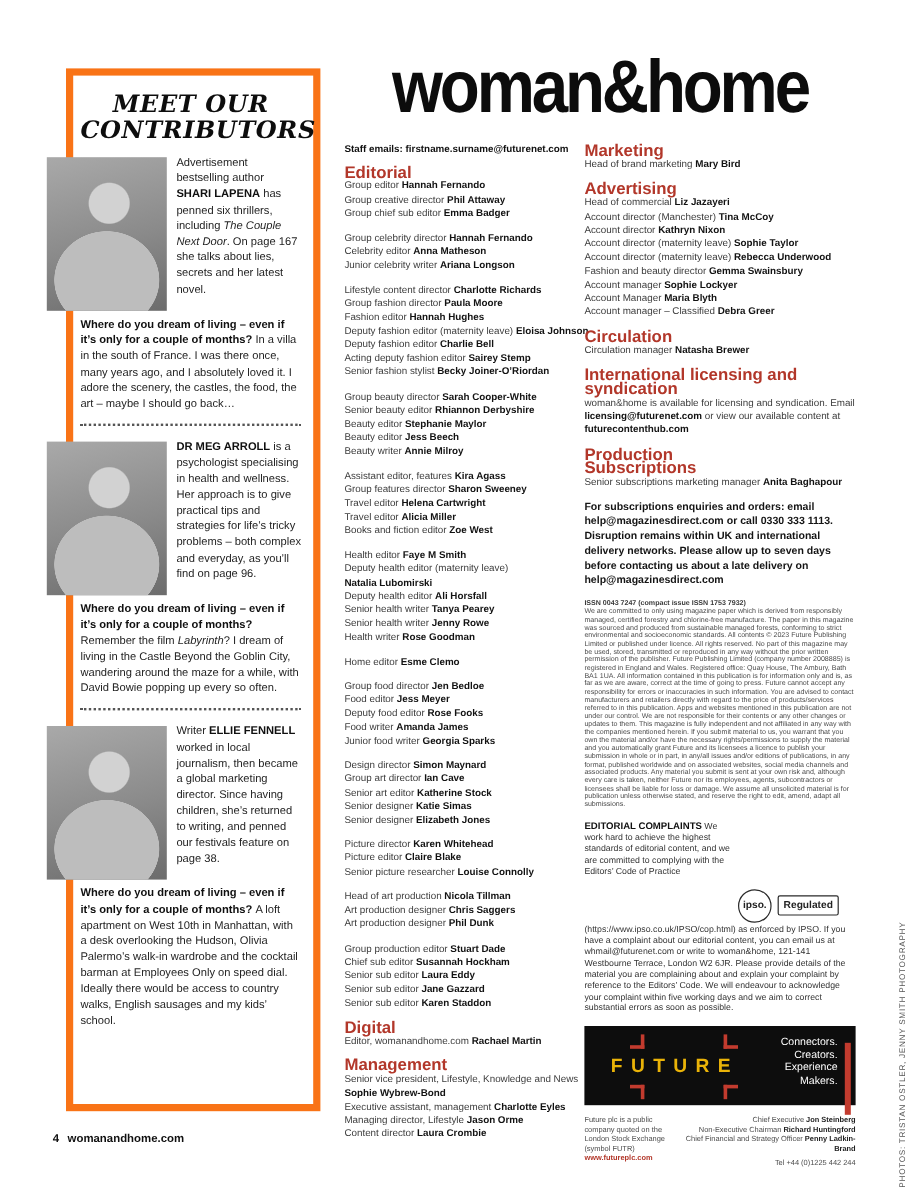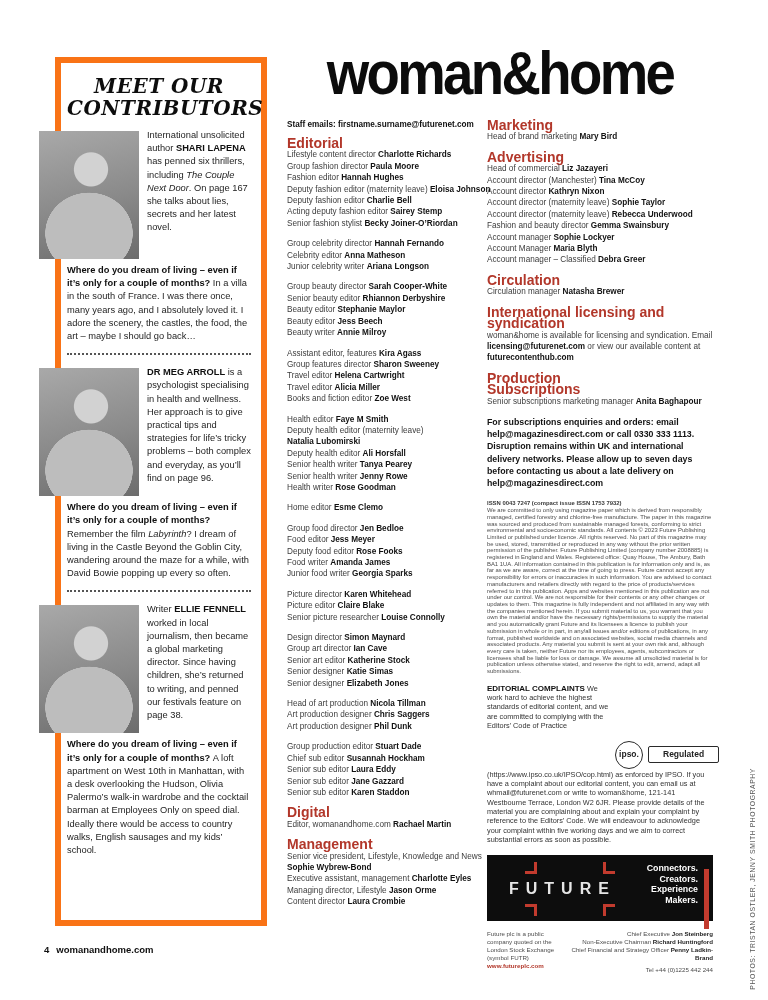--- a/index.html
+++ b/index.html
@@ -45,32 +45,32 @@
   .issn{font-size:5.9px;font-weight:bold;color:#3a3a3a;margin-top:11px;line-height:7px;}
   .legal{font-size:5.9px;line-height:6.7px;color:#4c4c4c;}
   .complaints{margin-top:9px;font-size:7.3px;line-height:9.3px;color:#333;}
   .complaints .lead{font-weight:bold;font-size:8px;color:#101010;}
   .ipso{float:right;width:98px;height:30px;margin:56px 0 0 6px;display:flex;
         align-items:center;justify-content:flex-start;gap:5px;}
   .ipso-circle{width:26px;height:26px;border:1.6px solid #2a2a2a;border-radius:50%;
         display:flex;align-items:center;justify-content:center;font-weight:bold;
         font-size:8.5px;color:#222;flex:none;}
   .ipso-label{font-weight:bold;font-size:8.5px;color:#222;border:1.6px solid #2a2a2a;
-        padding:3px 14px;border-radius:2px;}
+        padding:3px 4px;border-radius:2px;}
 
   
   .future-box{position:relative;margin-top:11px;height:66px;background:#0d0d0d;color:#fff;}
   .fb-word{position:absolute;left:22px;top:25px;font-size:16px;font-weight:bold;
-        letter-spacing:7px;color:#e5e5e5;}
+        letter-spacing:7px;color:#eab308;}
   .br{position:absolute;width:9px;height:9px;}
   .b1{left:38px;top:7px;border-right:3px solid #c23b2e;border-bottom:3px solid #c23b2e;}
   .b2{left:116px;top:7px;border-left:3px solid #c23b2e;border-bottom:3px solid #c23b2e;}
   .b3{left:38px;top:49px;border-right:3px solid #c23b2e;border-top:3px solid #c23b2e;}
   .b4{left:116px;top:49px;border-left:3px solid #c23b2e;border-top:3px solid #c23b2e;}
-  .fb-tag{position:absolute;right:15px;top:8px;text-align:right;font-weight:bold;
+  .fb-tag{position:absolute;right:15px;top:8px;text-align:right;font-weight:normal;
         font-size:8.8px;line-height:10.5px;}
   .fb-bar{position:absolute;right:4px;top:14px;width:5px;height:60px;background:#c23b2e;}
 
   .company-row{display:flex;justify-content:space-between;margin-top:9px;}
   .c-left{font-size:6.2px;line-height:8px;color:#4c4c4c;width:92px;}
   .c-left .url{color:#b2372a;font-weight:bold;}
   .c-right{font-size:6.2px;line-height:8px;color:#4c4c4c;text-align:right;}
   .c-right .rb{color:#1e1e1e;}
   .tel{margin-top:4px;}
 
@@ -86,21 +86,21 @@
 
 <div class="contrib-box">
   <div class="cb-title">
     <div>MEET OUR</div>
     <div>CONTRIBUTORS</div>
   </div>
   <div>
       <div class="centry">
         <div class="bio">
           <div class="photo"></div>
-          <div class="intro"><span>International unsolicited author </span><span class="rb ">SHARI LAPENA</span><span> has penned six thrillers, including </span><span class="ri">The Couple Next Door</span><span>. On page 167 she talks about lies, secrets and her latest novel.</span></div>
+          <div class="intro"><span>Advertisement bestselling author </span><span class="rb ">SHARI LAPENA</span><span> has penned six thrillers, including </span><span class="ri">The Couple Next Door</span><span>. On page 167 she talks about lies, secrets and her latest novel.</span></div>
         </div>
         <div class="qa"><span class="rb">Where do you dream of living – even if it’s only for a couple of months? </span><span>In a villa in the south of France. I was there once, many years ago, and I absolutely loved it. I adore the scenery, the castles, the food, the art – maybe I should go back…</span></div>
       </div>
       <div class="dots"></div>
       <div class="centry">
         <div class="bio">
           <div class="photo"></div>
           <div class="intro"><span class="rb ">DR MEG ARROLL</span><span> is a psychologist specialising in health and wellness. Her approach is to give practical tips and strategies for life’s tricky problems – both complex and everyday, as you’ll find on page 96.</span></div>
         </div>
         <div class="qa"><span class="rb">Where do you dream of living – even if it’s only for a couple of months? </span><span>Remember the film </span><span class="ri">Labyrinth</span><span>? I dream of living in the Castle Beyond the Goblin City, wandering around the maze for a while, with David Bowie popping up every so often.</span></div>
@@ -117,34 +117,39 @@
 </div>
 
 <div class="col mid">
   <div class="staff-emails">
     <span>Staff emails:</span>
     <span>firstname.surname@futurenet.com</span>
   </div>
   <div>
       <div class="sec-h">Editorial</div>
       <div class="grp">
+        <div class="ln"><span class="role">Group editor </span><span class="nm">Hannah Fernando</span></div>
+        <div class="ln"><span class="role">Group creative director </span><span class="nm">Phil Attaway</span></div>
+        <div class="ln"><span class="role">Group chief sub editor </span><span class="nm">Emma Badger</span></div>
+      </div>
+      <div class="grp">
+        <div class="ln"><span class="role">Group celebrity director </span><span class="nm">Hannah Fernando</span></div>
+        <div class="ln"><span class="role">Celebrity editor </span><span class="nm">Anna Matheson</span></div>
+        <div class="ln"><span class="role">Junior celebrity writer </span><span class="nm">Ariana Longson</span></div>
+      </div>
+      <div class="grp">
         <div class="ln"><span class="role">Lifestyle content director </span><span class="nm">Charlotte Richards</span></div>
         <div class="ln"><span class="role">Group fashion director </span><span class="nm">Paula Moore</span></div>
         <div class="ln"><span class="role">Fashion editor </span><span class="nm">Hannah Hughes</span></div>
         <div class="ln"><span class="role">Deputy fashion editor (maternity leave) </span><span class="nm">Eloisa Johnson</span></div>
         <div class="ln"><span class="role">Deputy fashion editor </span><span class="nm">Charlie Bell</span></div>
         <div class="ln"><span class="role">Acting deputy fashion editor </span><span class="nm">Sairey Stemp</span></div>
         <div class="ln"><span class="role">Senior fashion stylist </span><span class="nm">Becky Joiner-O’Riordan</span></div>
       </div>
       <div class="grp">
-        <div class="ln"><span class="role">Group celebrity director </span><span class="nm">Hannah Fernando</span></div>
-        <div class="ln"><span class="role">Celebrity editor </span><span class="nm">Anna Matheson</span></div>
-        <div class="ln"><span class="role">Junior celebrity writer </span><span class="nm">Ariana Longson</span></div>
-      </div>
-      <div class="grp">
         <div class="ln"><span class="role">Group beauty director </span><span class="nm">Sarah Cooper-White</span></div>
         <div class="ln"><span class="role">Senior beauty editor </span><span class="nm">Rhiannon Derbyshire</span></div>
         <div class="ln"><span class="role">Beauty editor </span><span class="nm">Stephanie Maylor</span></div>
         <div class="ln"><span class="role">Beauty editor </span><span class="nm">Jess Beech</span></div>
         <div class="ln"><span class="role">Beauty writer </span><span class="nm">Annie Milroy</span></div>
       </div>
       <div class="grp">
         <div class="ln"><span class="role">Assistant editor, features </span><span class="nm">Kira Agass</span></div>
         <div class="ln"><span class="role">Group features director </span><span class="nm">Sharon Sweeney</span></div>
         <div class="ln"><span class="role">Travel editor </span><span class="nm">Helena Cartwright</span></div>
@@ -164,30 +169,30 @@
         <div class="ln"><span class="role">Home editor </span><span class="nm">Esme Clemo</span></div>
       </div>
       <div class="grp">
         <div class="ln"><span class="role">Group food director </span><span class="nm">Jen Bedloe</span></div>
         <div class="ln"><span class="role">Food editor </span><span class="nm">Jess Meyer</span></div>
         <div class="ln"><span class="role">Deputy food editor </span><span class="nm">Rose Fooks</span></div>
         <div class="ln"><span class="role">Food writer </span><span class="nm">Amanda James</span></div>
         <div class="ln"><span class="role">Junior food writer </span><span class="nm">Georgia Sparks</span></div>
       </div>
       <div class="grp">
-        <div class="ln"><span class="role">Picture director </span><span class="nm">Karen Whitehead</span></div>
-        <div class="ln"><span class="role">Picture editor </span><span class="nm">Claire Blake</span></div>
-        <div class="ln"><span class="role">Senior picture researcher </span><span class="nm">Louise Connolly</span></div>
-      </div>
-      <div class="grp">
         <div class="ln"><span class="role">Design director </span><span class="nm">Simon Maynard</span></div>
         <div class="ln"><span class="role">Group art director </span><span class="nm">Ian Cave</span></div>
         <div class="ln"><span class="role">Senior art editor </span><span class="nm">Katherine Stock</span></div>
         <div class="ln"><span class="role">Senior designer </span><span class="nm">Katie Simas</span></div>
         <div class="ln"><span class="role">Senior designer </span><span class="nm">Elizabeth Jones</span></div>
+      </div>
+      <div class="grp">
+        <div class="ln"><span class="role">Picture director </span><span class="nm">Karen Whitehead</span></div>
+        <div class="ln"><span class="role">Picture editor </span><span class="nm">Claire Blake</span></div>
+        <div class="ln"><span class="role">Senior picture researcher </span><span class="nm">Louise Connolly</span></div>
       </div>
       <div class="grp">
         <div class="ln"><span class="role">Head of art production </span><span class="nm">Nicola Tillman</span></div>
         <div class="ln"><span class="role">Art production designer </span><span class="nm">Chris Saggers</span></div>
         <div class="ln"><span class="role">Art production designer </span><span class="nm">Phil Dunk</span></div>
       </div>
       <div class="grp">
         <div class="ln"><span class="role">Group production editor </span><span class="nm">Stuart Dade</span></div>
         <div class="ln"><span class="role">Chief sub editor </span><span class="nm">Susannah Hockham</span></div>
         <div class="ln"><span class="role">Senior sub editor </span><span class="nm">Laura Eddy</span></div>

